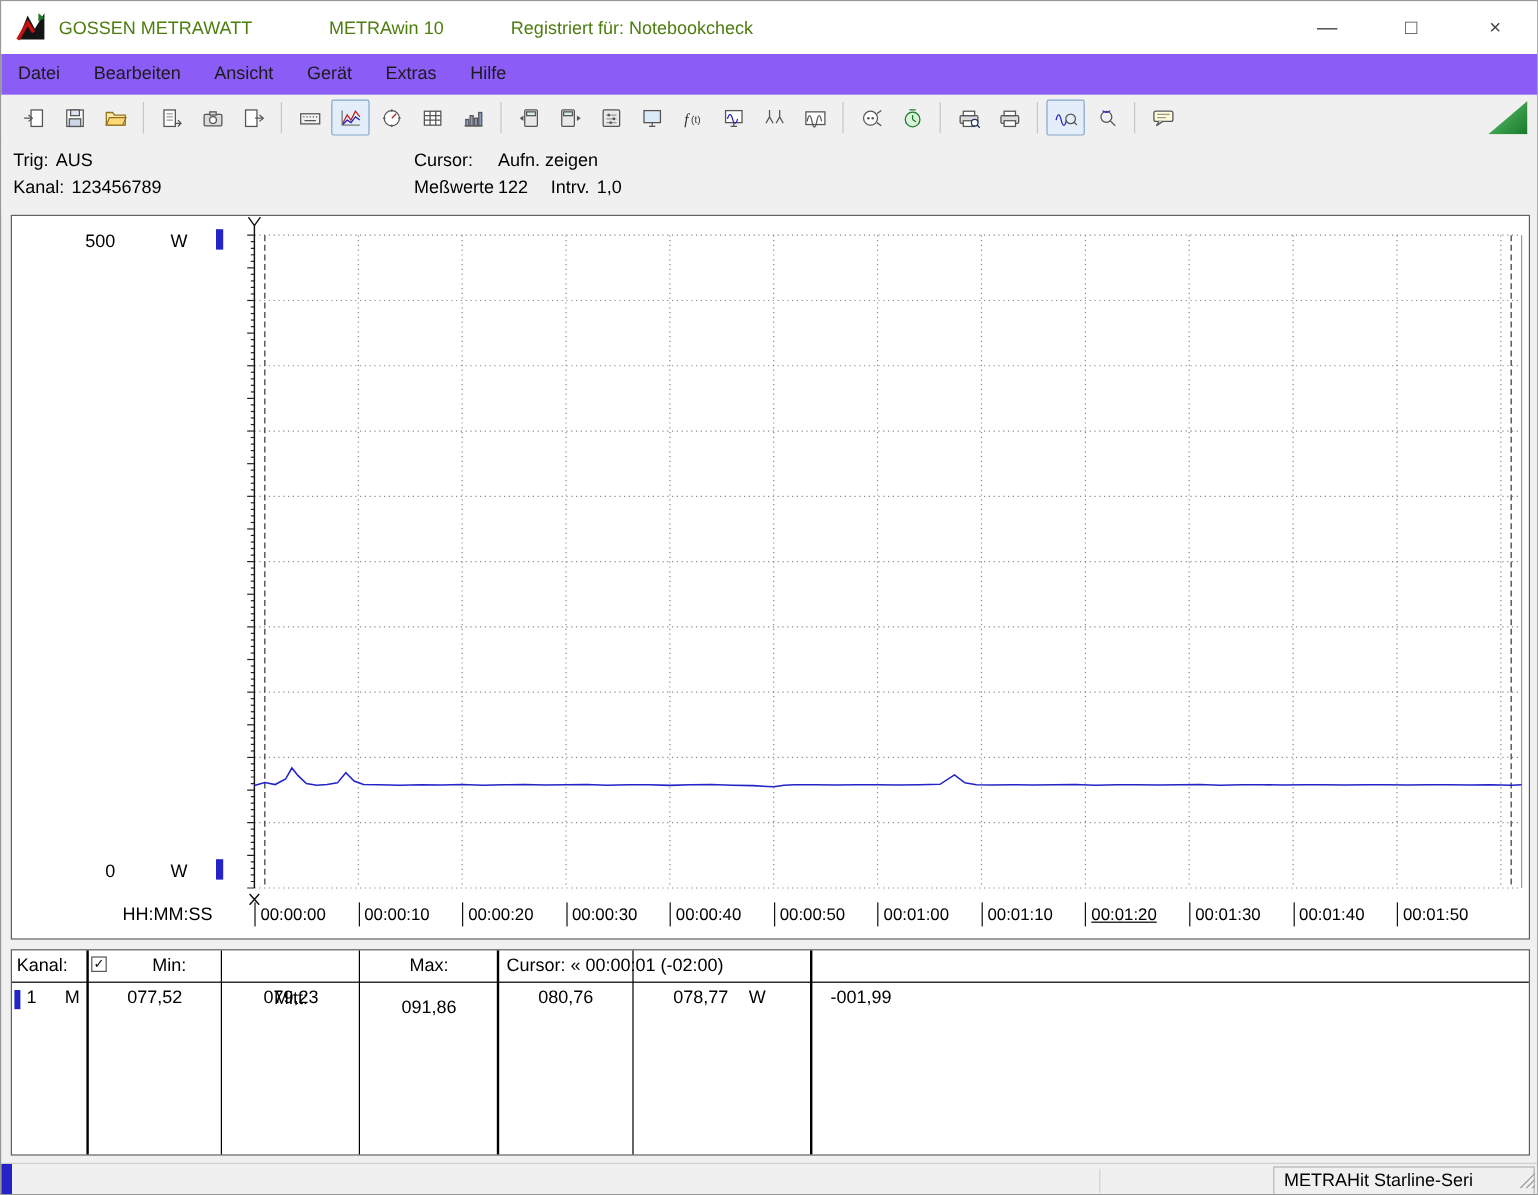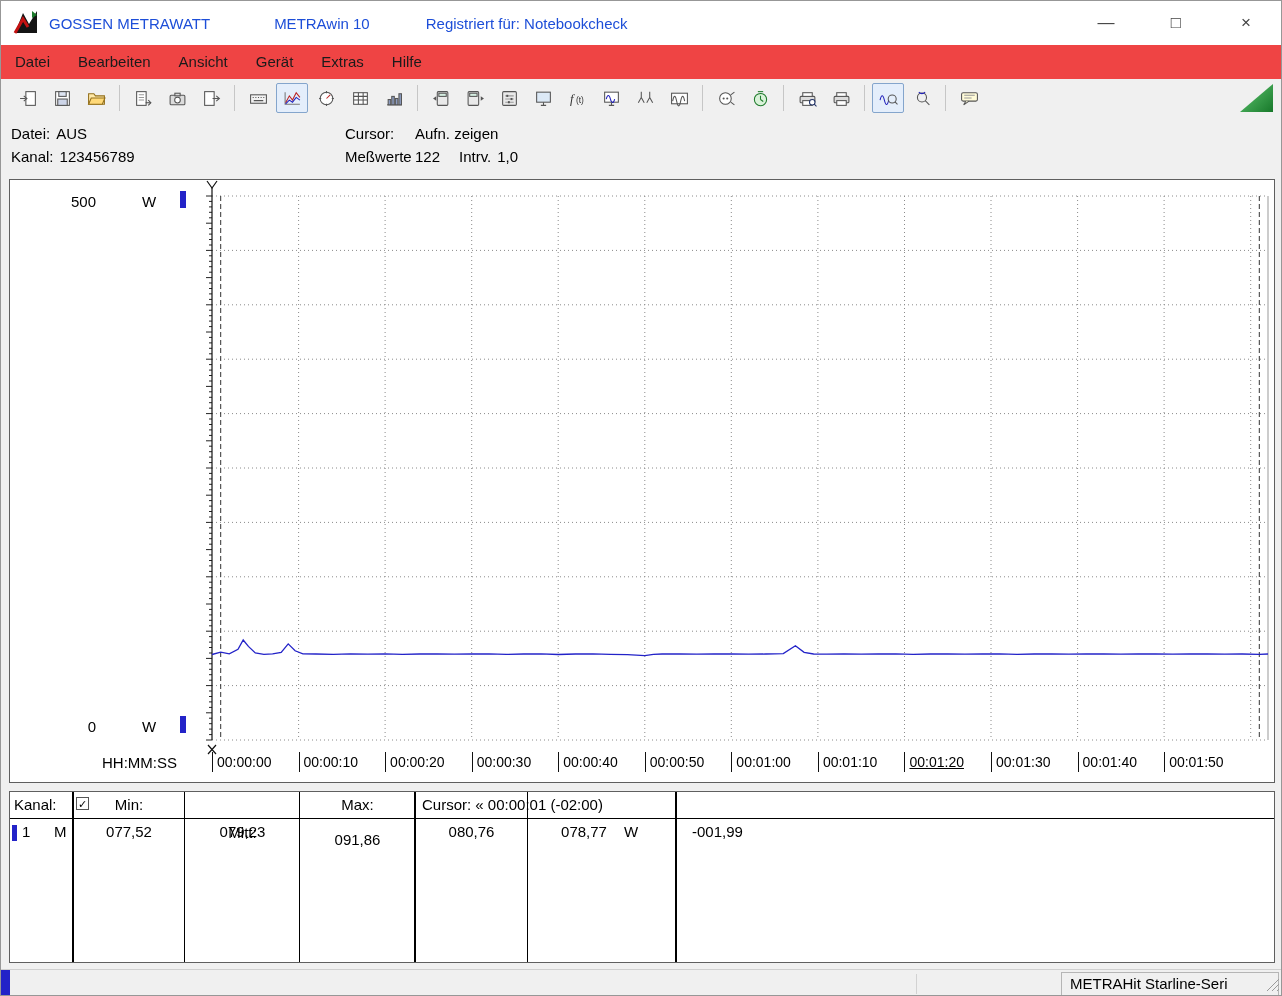--- a/index.html
+++ b/index.html
@@ -3,29 +3,29 @@
 <meta charset="utf-8">
 <style>
   html,body{margin:0;padding:0;background:#dcdcdc;}
   *{box-sizing:border-box;}
   .window{position:relative;width:1282px;height:996px;background:#f0f0f0;border:1px solid #979797;
           font-family:"Liberation Sans",sans-serif;overflow:hidden;color:#000;}
 
   
   .titlebar{position:absolute;left:0;top:0;width:100%;height:44px;background:#fff;display:flex;align-items:center;}
   .logo{margin:0 10px 0 12px;width:26px;height:28px;flex:0 0 auto;}
-  .t-app,.t-prod,.t-reg{color:#1d4ed8;font-size:15px;white-space:nowrap;}
+  .t-app,.t-prod,.t-reg{color:#4d7c0f;font-size:15px;white-space:nowrap;}
   .t-prod{margin-left:64px;}
   .t-reg{margin-left:56px;}
   .win-controls{margin-left:auto;display:flex;height:100%;}
   .win-btn{width:70px;height:100%;display:flex;align-items:center;justify-content:center;
            color:#444;font-size:17px;background:transparent;border:none;padding:0;cursor:default;}
 
   
-  .menubar{position:absolute;left:0;top:44px;width:100%;height:34px;background:#ef4444;display:flex;align-items:center;
+  .menubar{position:absolute;left:0;top:44px;width:100%;height:34px;background:#8b5cf6;display:flex;align-items:center;
            font-size:15px;color:#1b1b1b;}
   .menu-item{padding:0 14px;line-height:34px;}
 
   
   .toolbar{position:absolute;left:0;top:78px;width:100%;height:38px;background:#f0f0f0;}
   .tb-groups{display:flex;align-items:center;height:100%;padding-left:10px;}
   .tb-btn{width:32px;height:30px;display:flex;align-items:center;justify-content:center;
           border:1px solid transparent;border-radius:2px;background:transparent;padding:0;margin:0 1px;}
   .tb-btn.active{background:#e4eefb;border-color:#84a5cc;}
   .tb-ico{display:inline-flex;}
@@ -354,21 +354,21 @@
               <path d="M5.5 10.5L3.5 14l5-3.5" fill="#fffbd8" stroke="#555"></path>
             </svg>
           </span>
         </button>
       </div>
     <div class="run-tri"></div>
   </div>
 
   <div class="statuspanel">
     <div class="sp-line" style="left:10px;top:8px;">
-      <span class="sp-lab">Datei:</span><span>AUS</span>
+      <span class="sp-lab">Trig:</span><span>AUS</span>
     </div>
     <div class="sp-line" style="left:10px;top:31px;">
       <span class="sp-lab">Kanal:</span><span>123456789</span>
     </div>
     <div class="sp-line" style="left:344px;top:8px;">
       <span class="w66">Cursor:</span><span>Aufn. zeigen</span>
     </div>
     <div class="sp-line" style="left:344px;top:31px;">
       <span class="w66">Meßwerte</span><span class="w44">122</span><span class="sp-lab">Intrv.</span><span>1,0</span>
     </div>
@@ -535,21 +535,21 @@
     <div class="th-underline"></div>
     <div class="vs s1"></div>
     <div class="vs s2"></div>
     <div class="vs s3"></div>
     <div class="vs s4"></div>
     <div class="vs s5"></div>
     <div class="vs s6"></div>
 
     <span class="tcell" style="left:4px;top:4px;">Kanal:</span>
     <button class="checkbox">✓</button>
-    <span class="tcell ctr" style="left:64px;top:4px;width:110px;">Min:</span>
+    <span class="tcell ctr" style="left:76px;top:4px;width:110px;">Min:</span>
     <span class="tcell ctr" style="left:176px;top:20px;width:113px;margin-top:12px;">Mitt:</span>
     <span class="tcell ctr" style="left:291px;top:4px;width:113px;">Max:</span>
     <span class="tcell" style="left:412px;top:4px;">Cursor: « 00:00:01 (-02:00)</span>
 
     <span class="row-marker"></span>
     <span class="tcell" style="left:12px;top:31px;">1</span>
     <span class="tcell" style="left:44px;top:31px;">M</span>
     <span class="tcell ctr" style="left:64px;top:31px;width:110px;">077,52</span>
     <span class="tcell ctr" style="left:176px;top:31px;width:113px;">079,23</span>
     <span class="tcell ctr" style="left:291px;top:39px;width:113px;">091,86</span>

